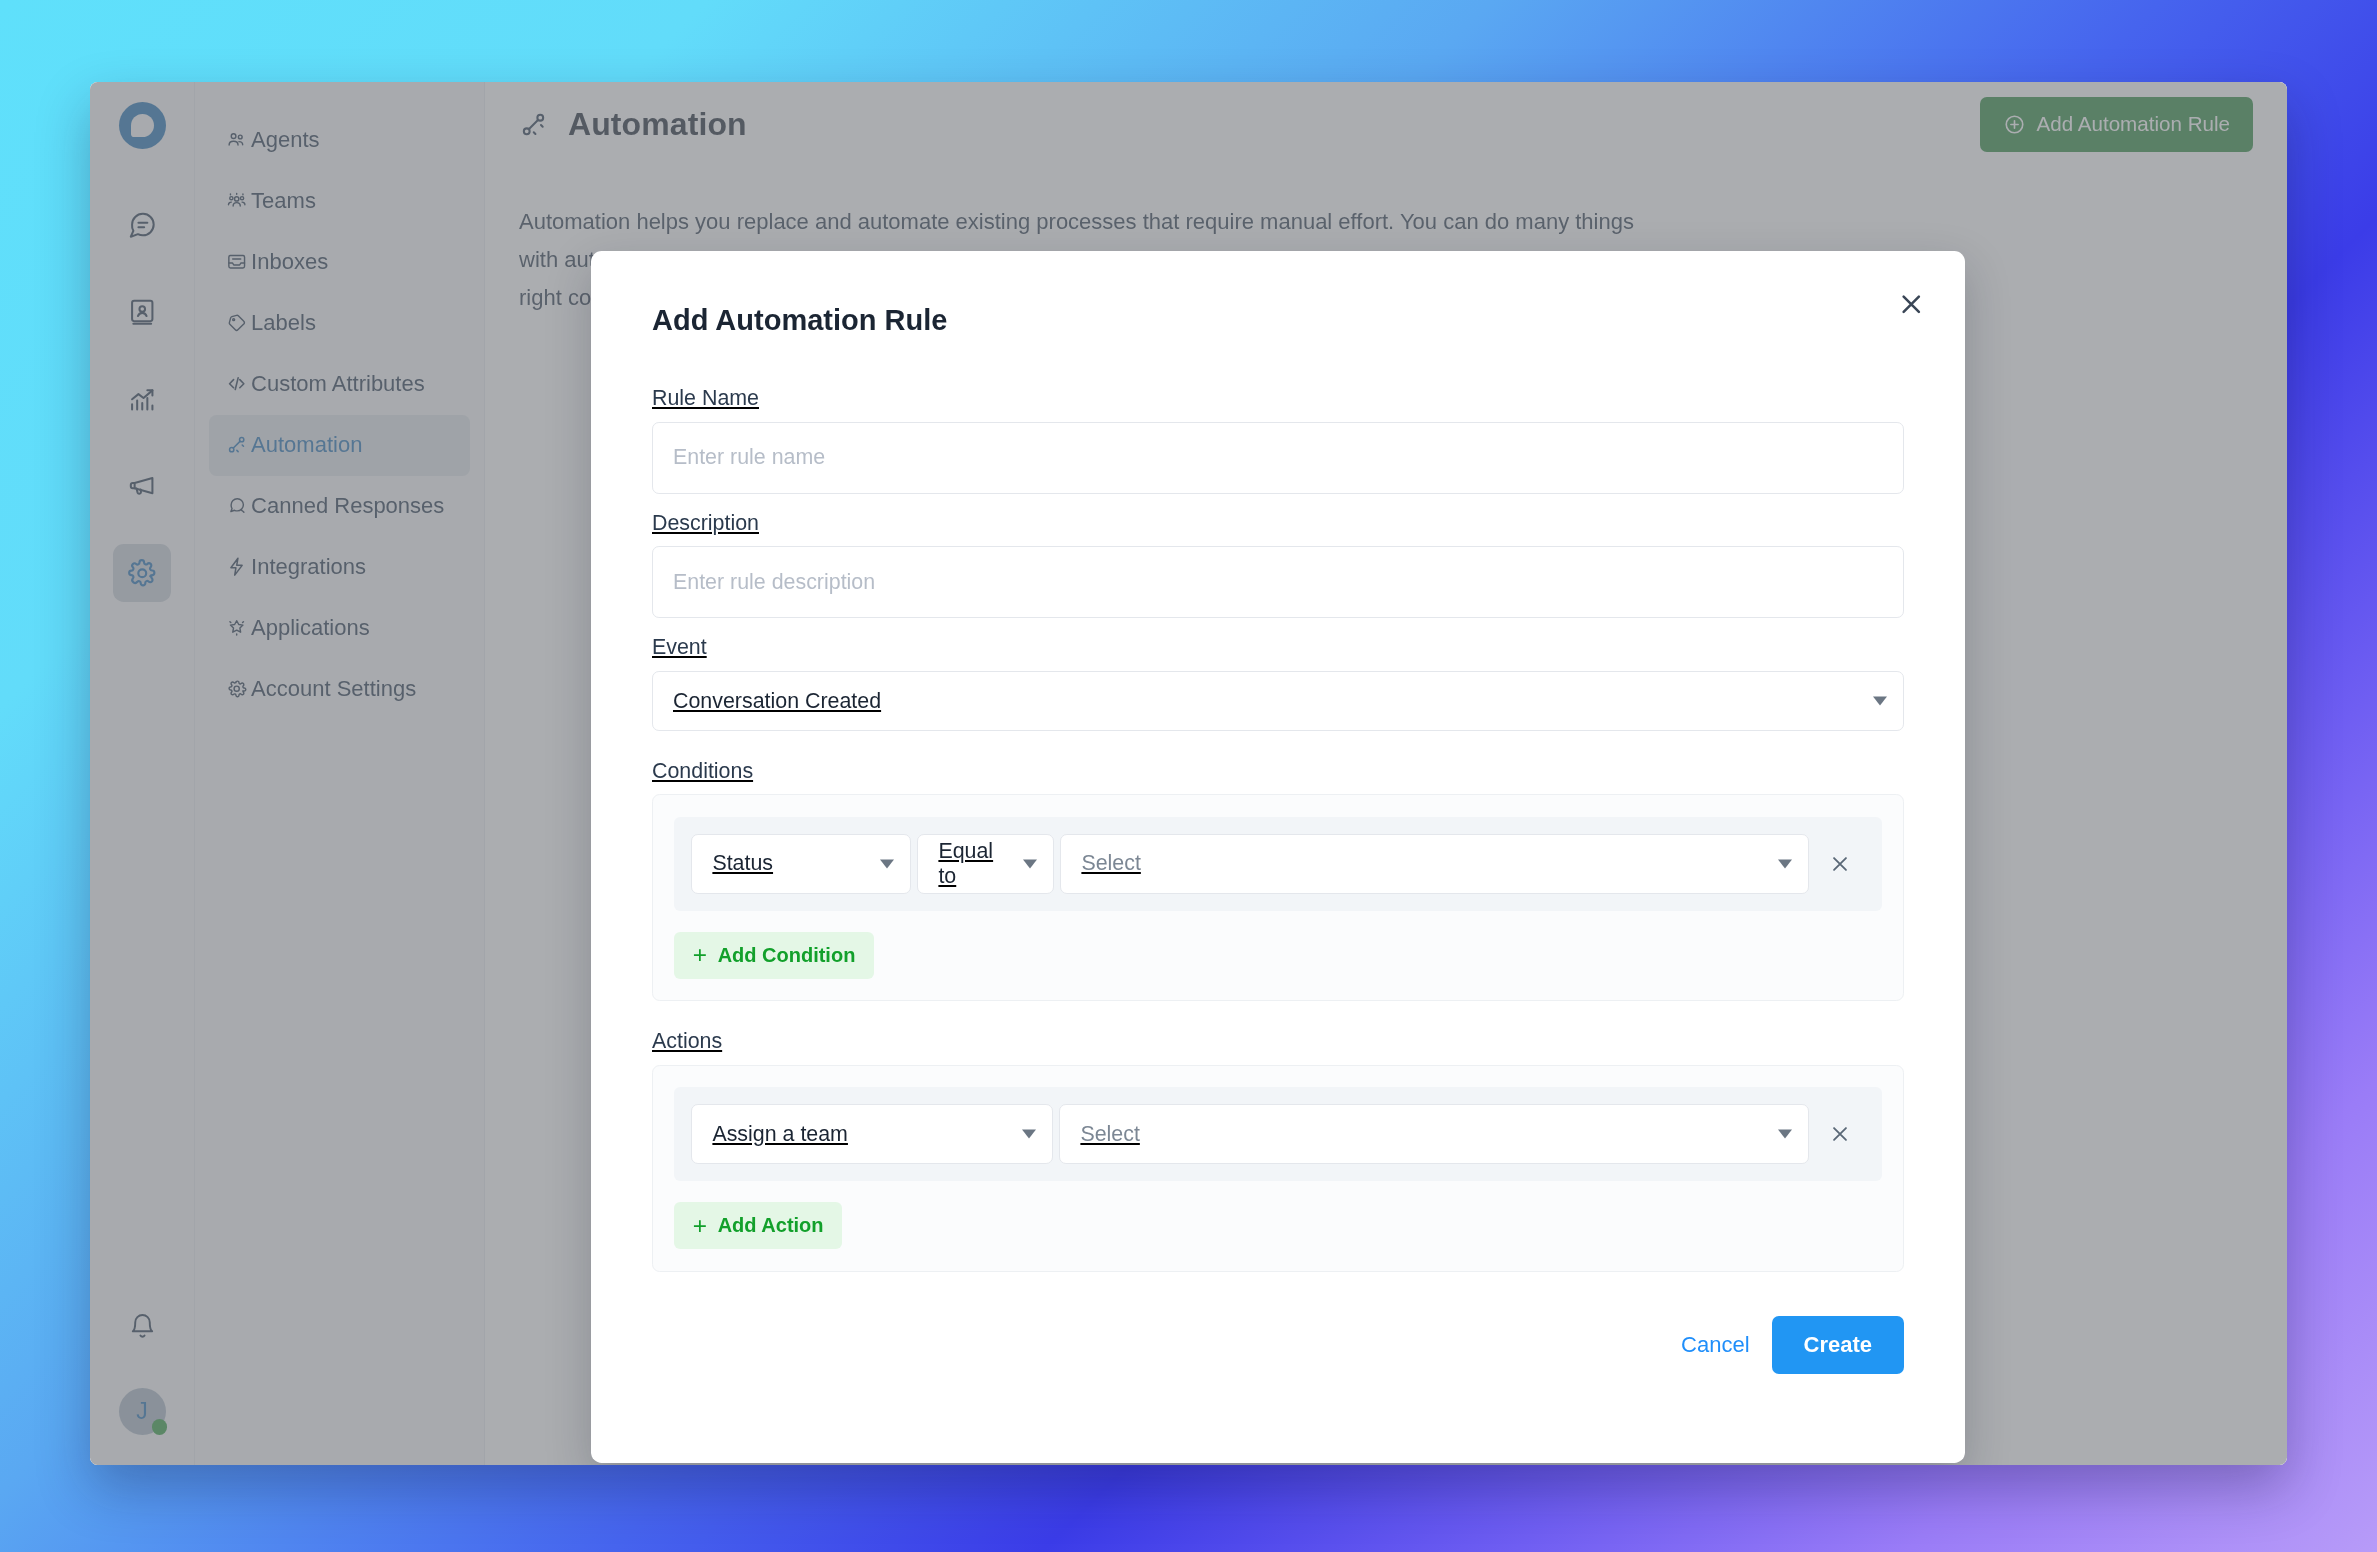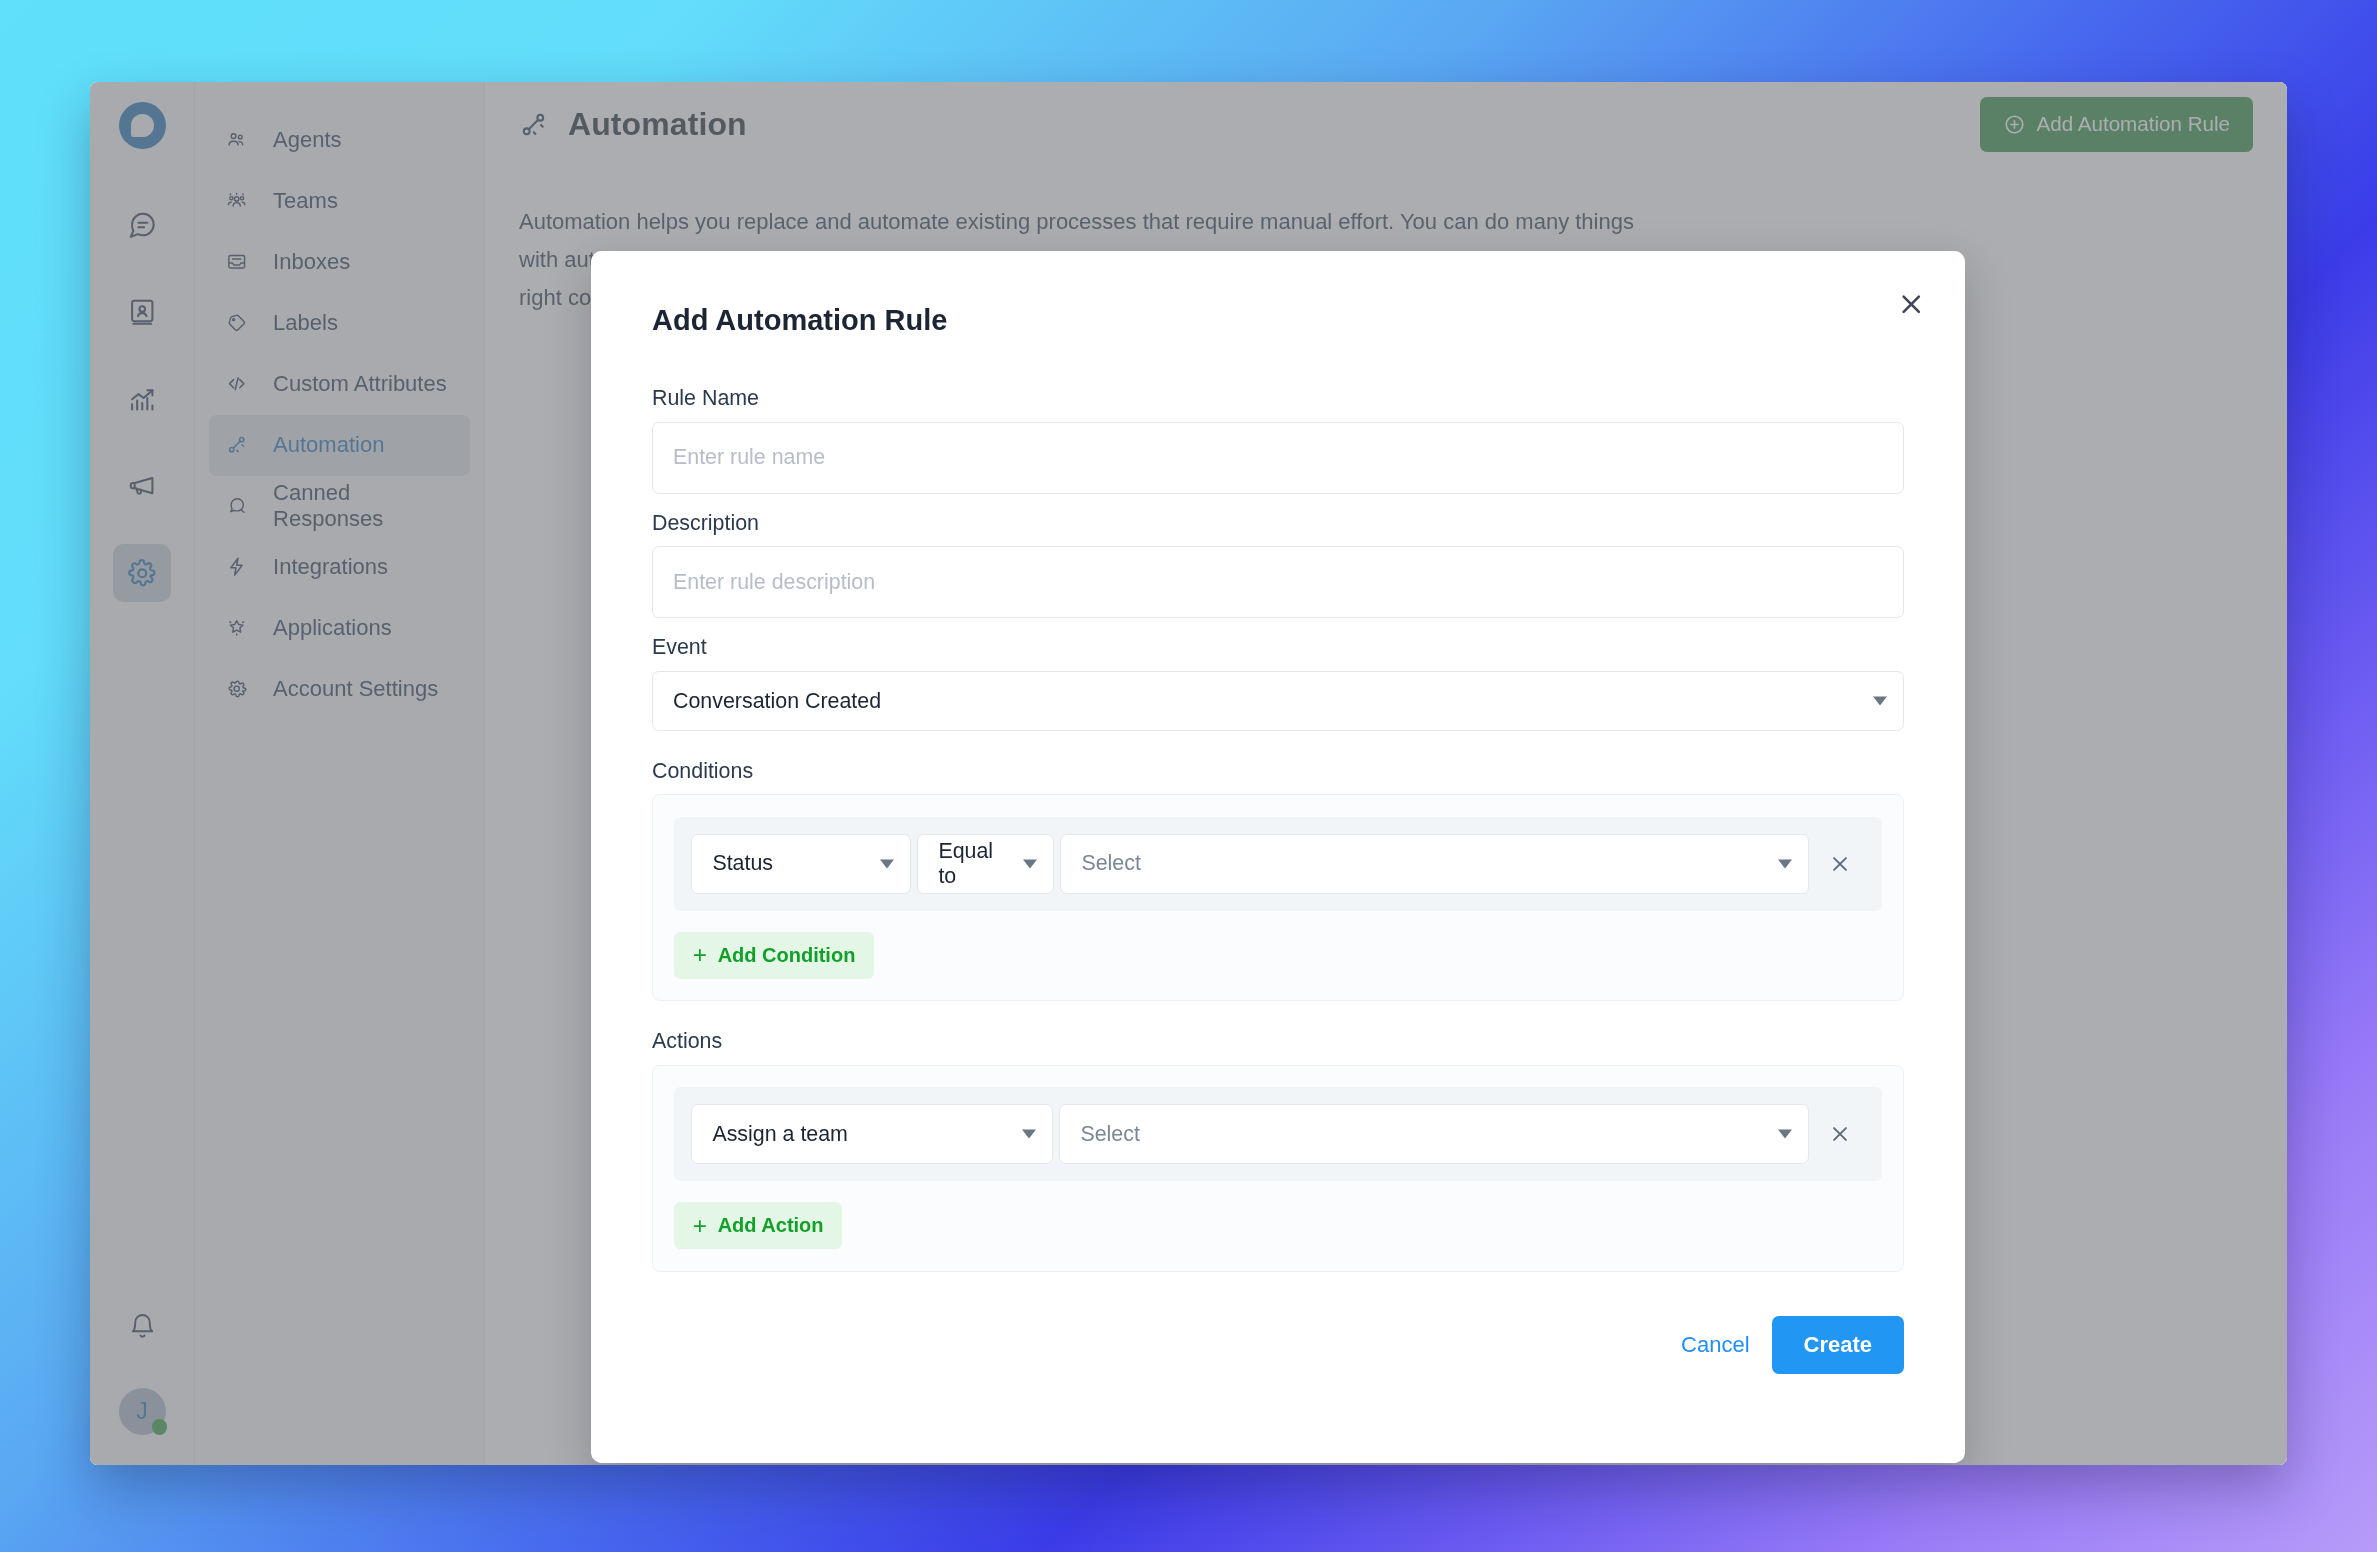--- a/index.html
+++ b/index.html
@@ -81,21 +81,21 @@
   }
 
   
   .subnav {
     width: 290px; flex: 0 0 290px;
     background: #f6f7f9;
     border-right: 0.8px solid #e7eaee;
     padding-top: 27.5px;
   }
   .subnav-item {
-    display: flex; align-items: center; gap: 26px;
+    display: flex; align-items: center; gap: 4px;
     height: 61px;
     margin: 0 13.7px;
     padding: 0 17px;
     border-radius: 7.6px;
     color: #24364c;
     font-size: 22px;
   }
   .subnav-item .ic { width: 21.4px; height: 21.4px; display:flex; align-items:center; justify-content:center; flex: 0 0 21.4px; }
   .subnav-item .ic svg { width: 21.4px; height: 21.4px; display:block; }
   .subnav-item.active { background: #dfe4ea; color: #1f6fb2; }
@@ -156,21 +156,21 @@
     width: 43px; height: 43px;
     display: flex; align-items: center; justify-content: center;
     border: none; background: transparent;
     color: #3a4656;
   }
   .modal-close svg { width: 30.5px; height: 30.5px; display:block; }
   .modal-title {
     font-size: 29px; font-weight: 700; color: #1b2533;
     padding: 53px 61px 0 61px;
   }
-  .modal-form { padding: 0 61px; margin-top: 49px; }
+  .modal-form { padding: 0 61px; margin-top: 49px; text-decoration: underline; }
 
   .field { margin-bottom: 17px; }
   .field-label {
     font-size: 21.4px; color: #2b3a4d; margin-bottom: 10.7px; display:block;
   }
   .text-input {
     width: 100%; height: 72px;
     border: 0.8px solid #e4e7ec; border-radius: 6.9px;
     background: #fff;
     padding: 0 20px;

